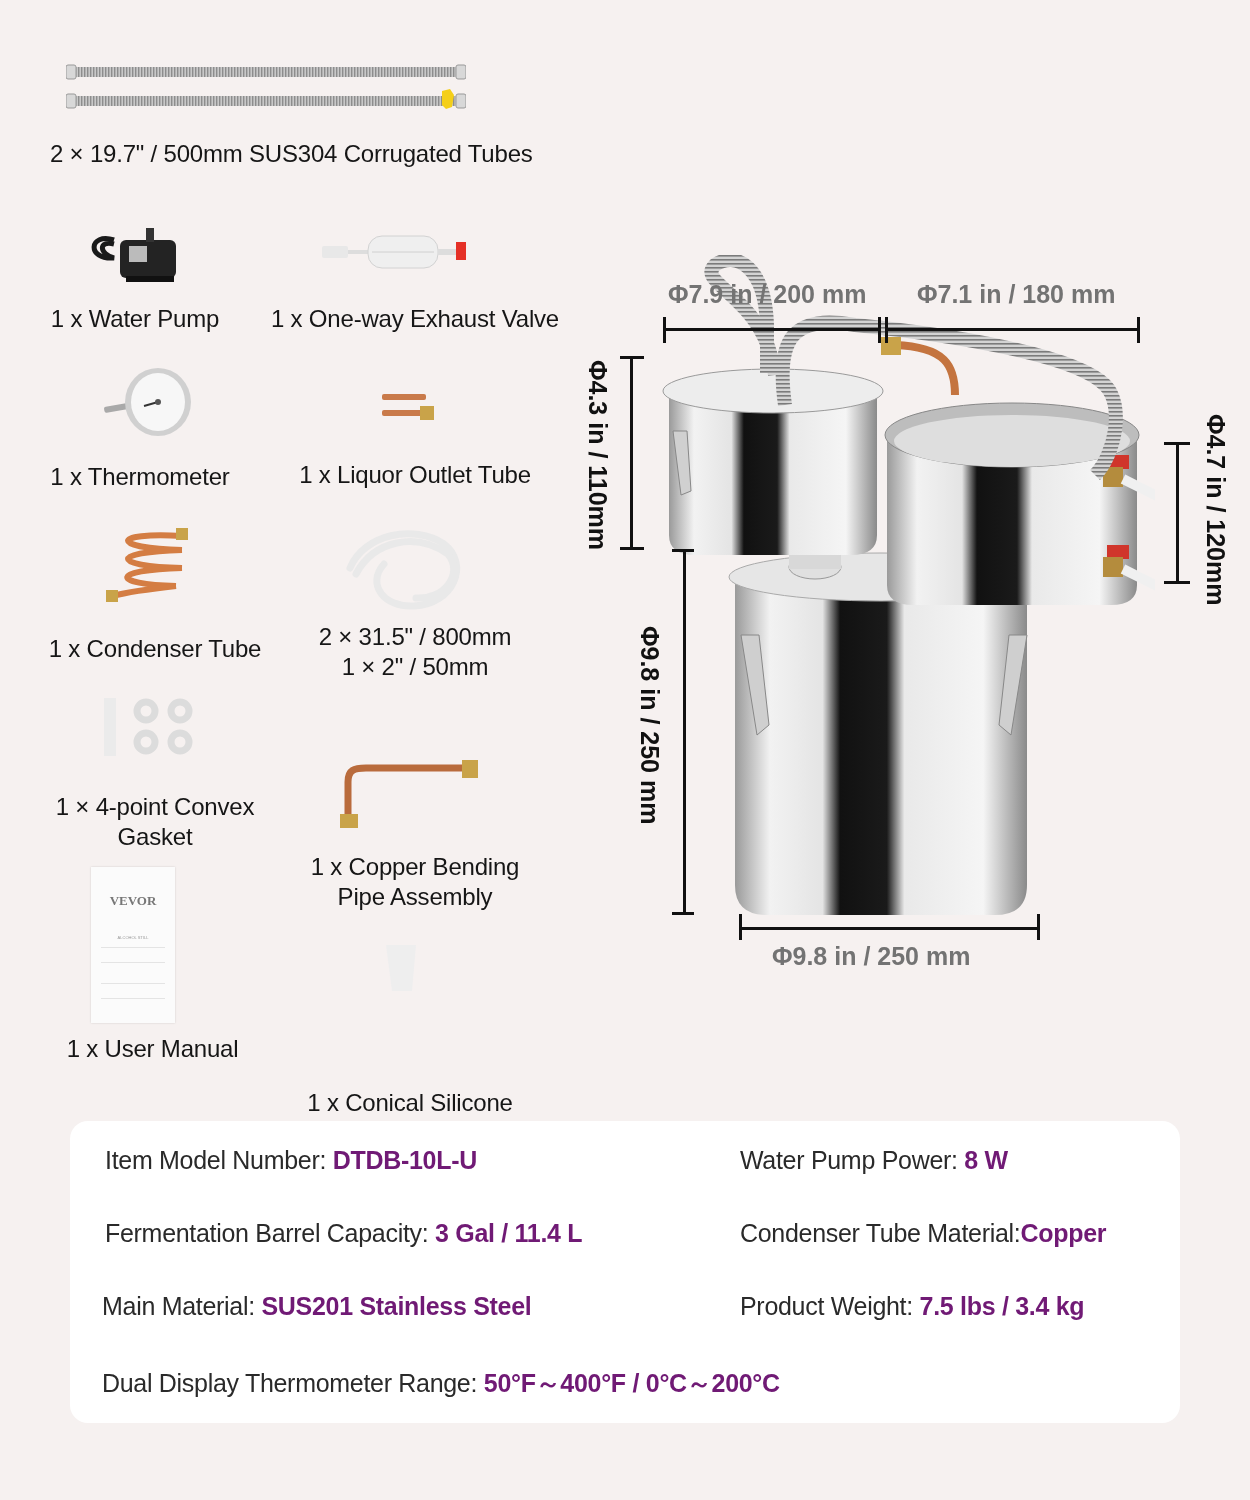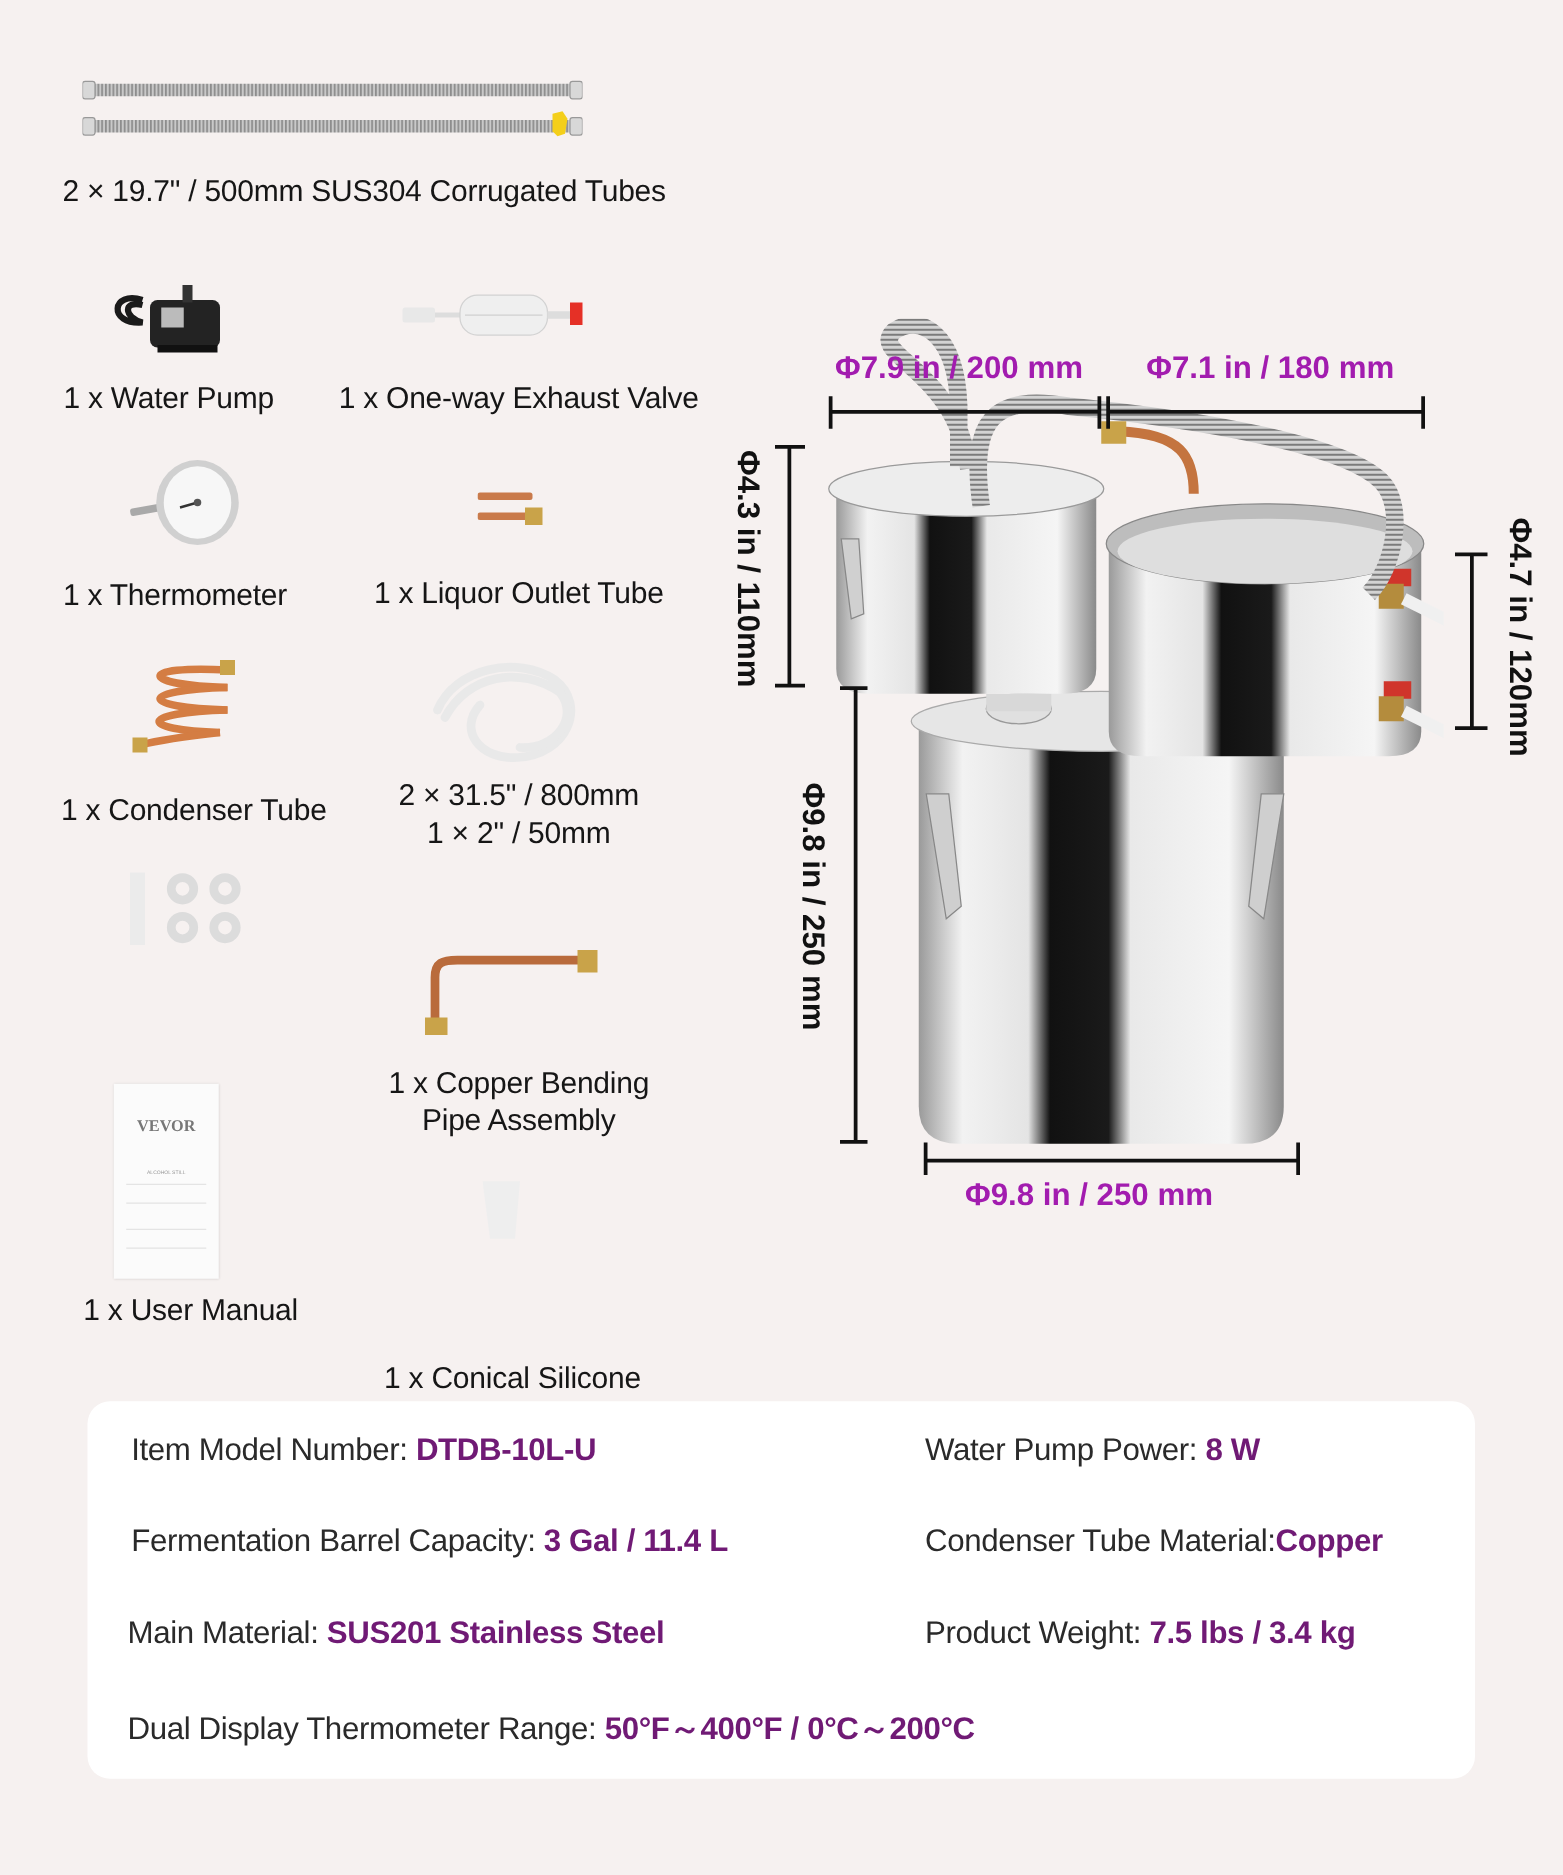--- a/index.html
+++ b/index.html
@@ -4,21 +4,21 @@
 <style>
   html, body { margin: 0; padding: 0; }
   body {
     width: 1250px; height: 1500px; position: relative; overflow: hidden;
     background: #f6f1f0;
     font-family: "Liberation Sans", "DejaVu Sans", sans-serif;
     color: #161616;
   }
   .abs { position: absolute; text-decoration: underline; }
   .lbl { position: absolute; font-size: 24px; line-height: 30px; text-align: center; color: #161616; letter-spacing: -0.2px; }
-  .dim { position: absolute; font-weight: bold; font-size: 25px; color: #a21caf; white-space: nowrap; }
+  .dim { position: absolute; font-weight: bold; font-size: 25px; color: #737373; white-space: nowrap; }
   .vdim { position: absolute; font-weight: bold; font-size: 25px; color: #111; white-space: nowrap; transform-origin: left top; }
   .hbar { position: absolute; height: 3px; background: #111; }
   .vbar { position: absolute; width: 3px; background: #111; }
   .spec-card {
     position: absolute; left: 70px; top: 1121px; width: 1110px; height: 302px;
     background: #ffffff; border-radius: 18px;
   }
   .spec { position: absolute; font-size: 25px; line-height: 30px; color: #2a2a2a; white-space: nowrap; letter-spacing: -0.3px; }
   .spec .v { color: #701a75; font-weight: bold; }
 </style>
@@ -119,20 +119,22 @@
     <rect x="4" y="2" width="12" height="58" fill="#ebebeb"></rect>
     <g fill="none" stroke="#dcdcdc" stroke-width="7">
       <circle cx="46" cy="15" r="9"></circle>
         <circle cx="80" cy="15" r="9"></circle>
       <circle cx="46" cy="46" r="9"></circle>
         <circle cx="80" cy="46" r="9"></circle>
     </g>
   </svg>
 </div>
 <div class="lbl" style="left:30px;top:792px;width:250px;">
+  <div>1 × 4-point Convex</div>
+  <div>Gasket</div>
 </div>
 
 <div class="abs" style="left:332px;top:758px;width:150px;height:72px;">
   <svg width="150" height="72" viewBox="0 0 150 72">
     <path d="M16 62 L16 24 C16 12 22 10 34 10 L136 10" fill="none" stroke="#b96b3c" stroke-width="7"></path>
     <rect x="8" y="56" width="18" height="14" fill="#c9a349"></rect>
     <rect x="130" y="2" width="16" height="18" fill="#c9a349"></rect>
   </svg>
 </div>
 <div class="lbl" style="left:270px;top:852px;width:290px;">

